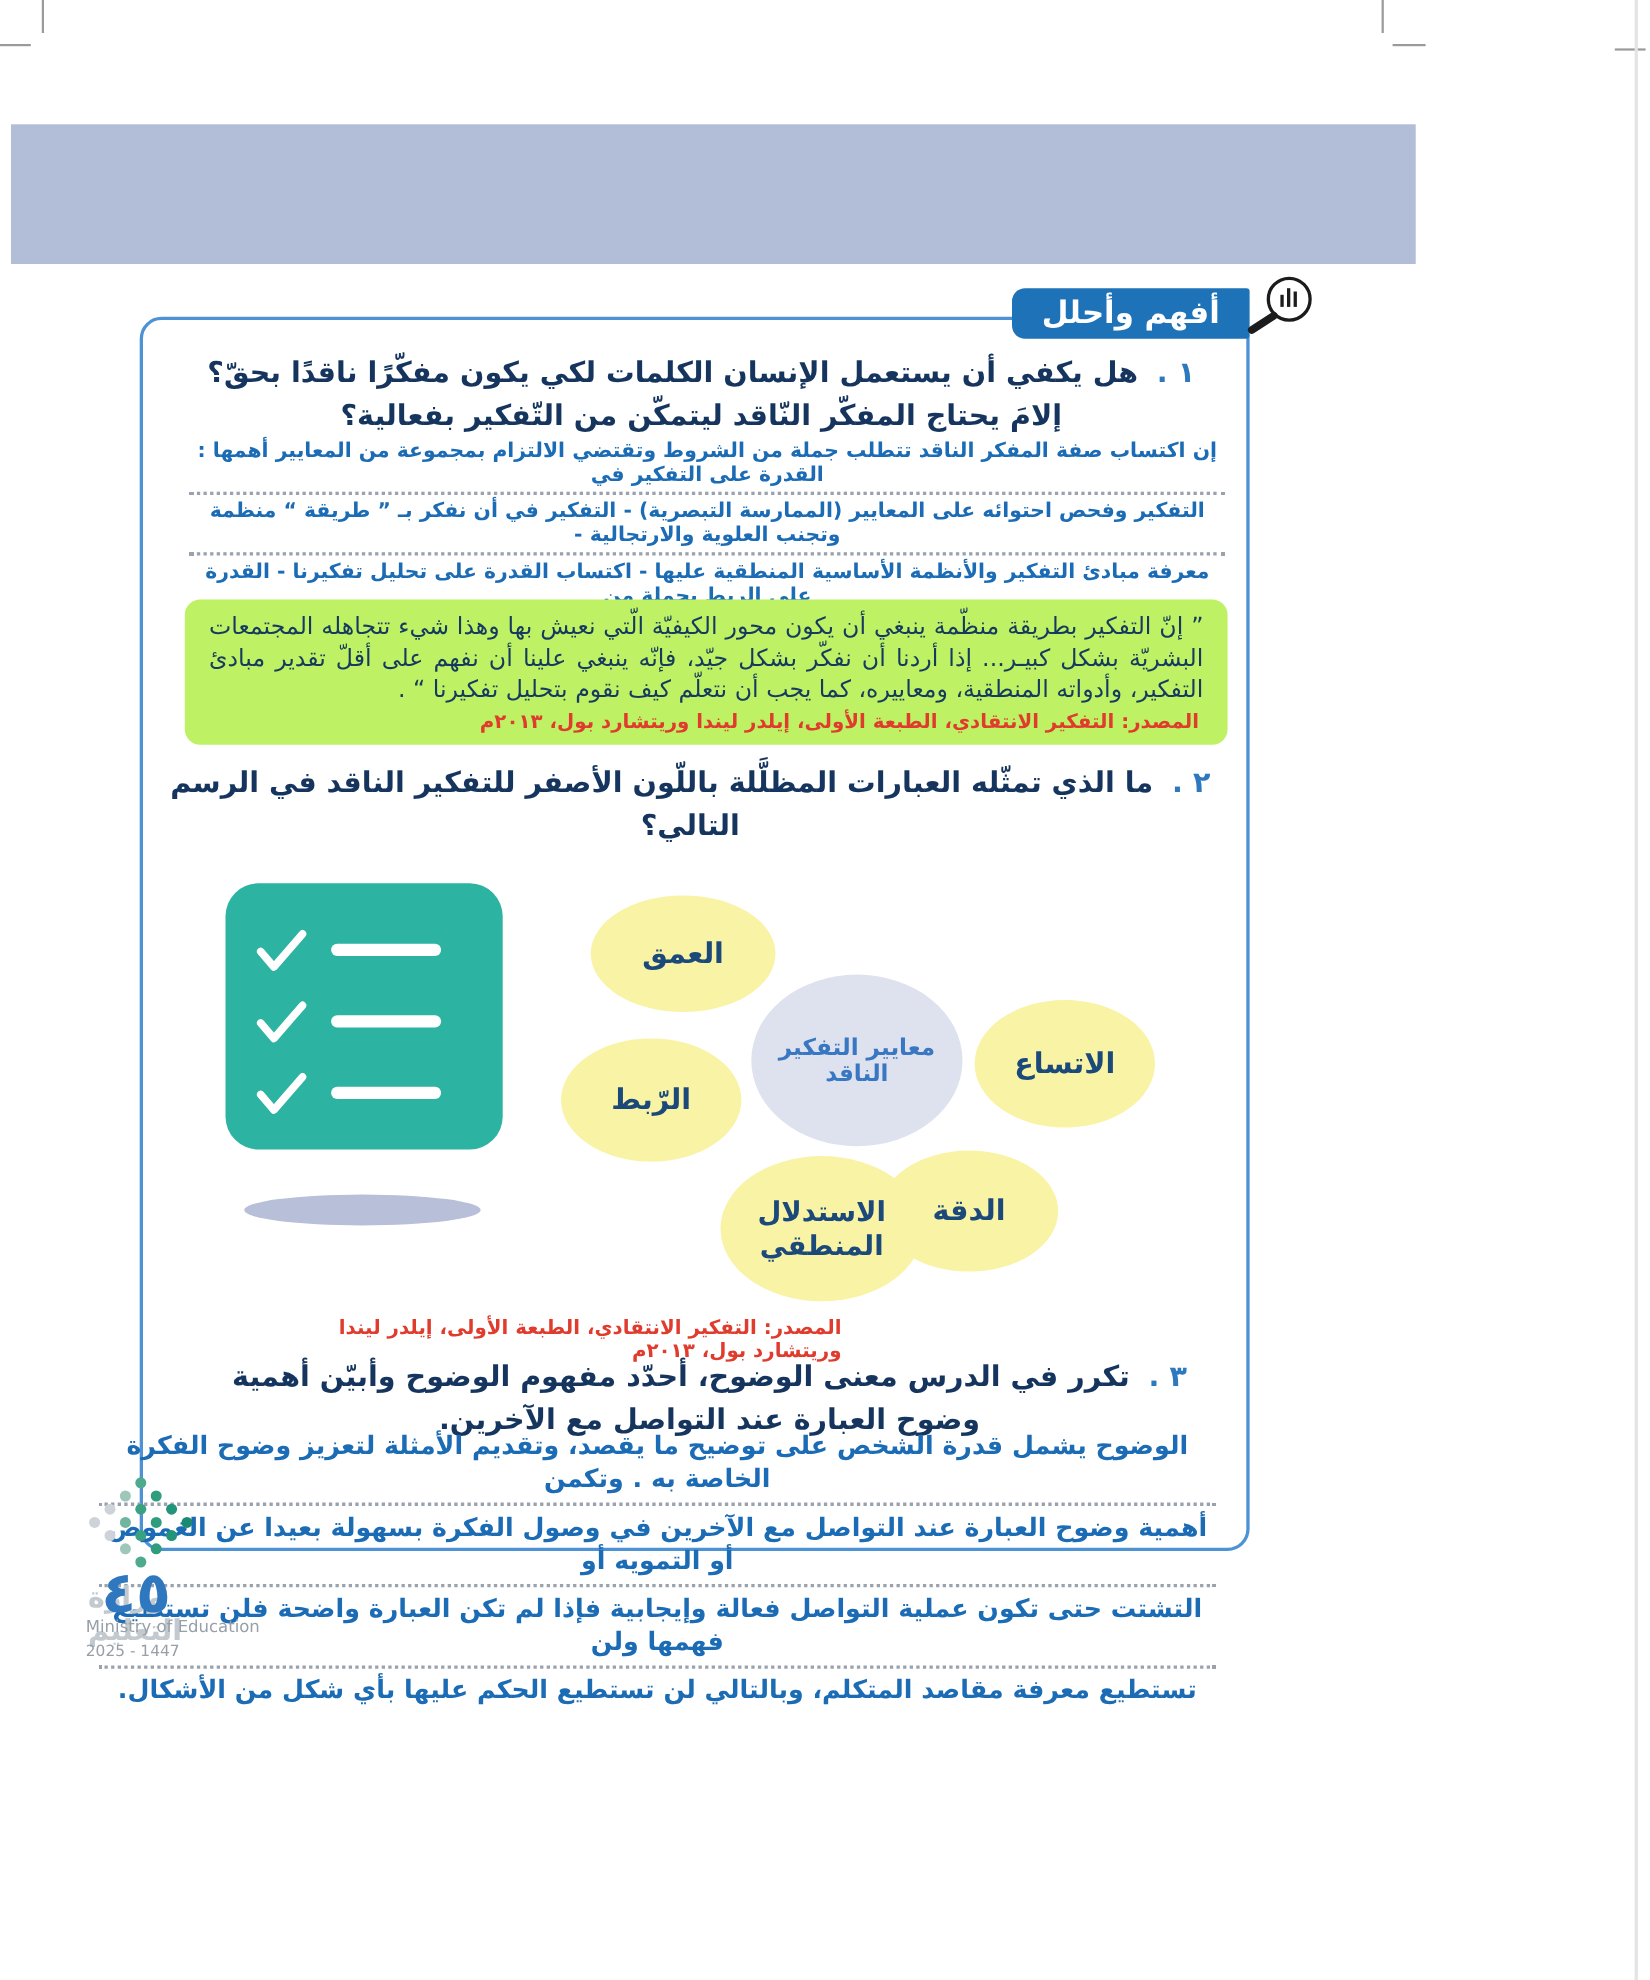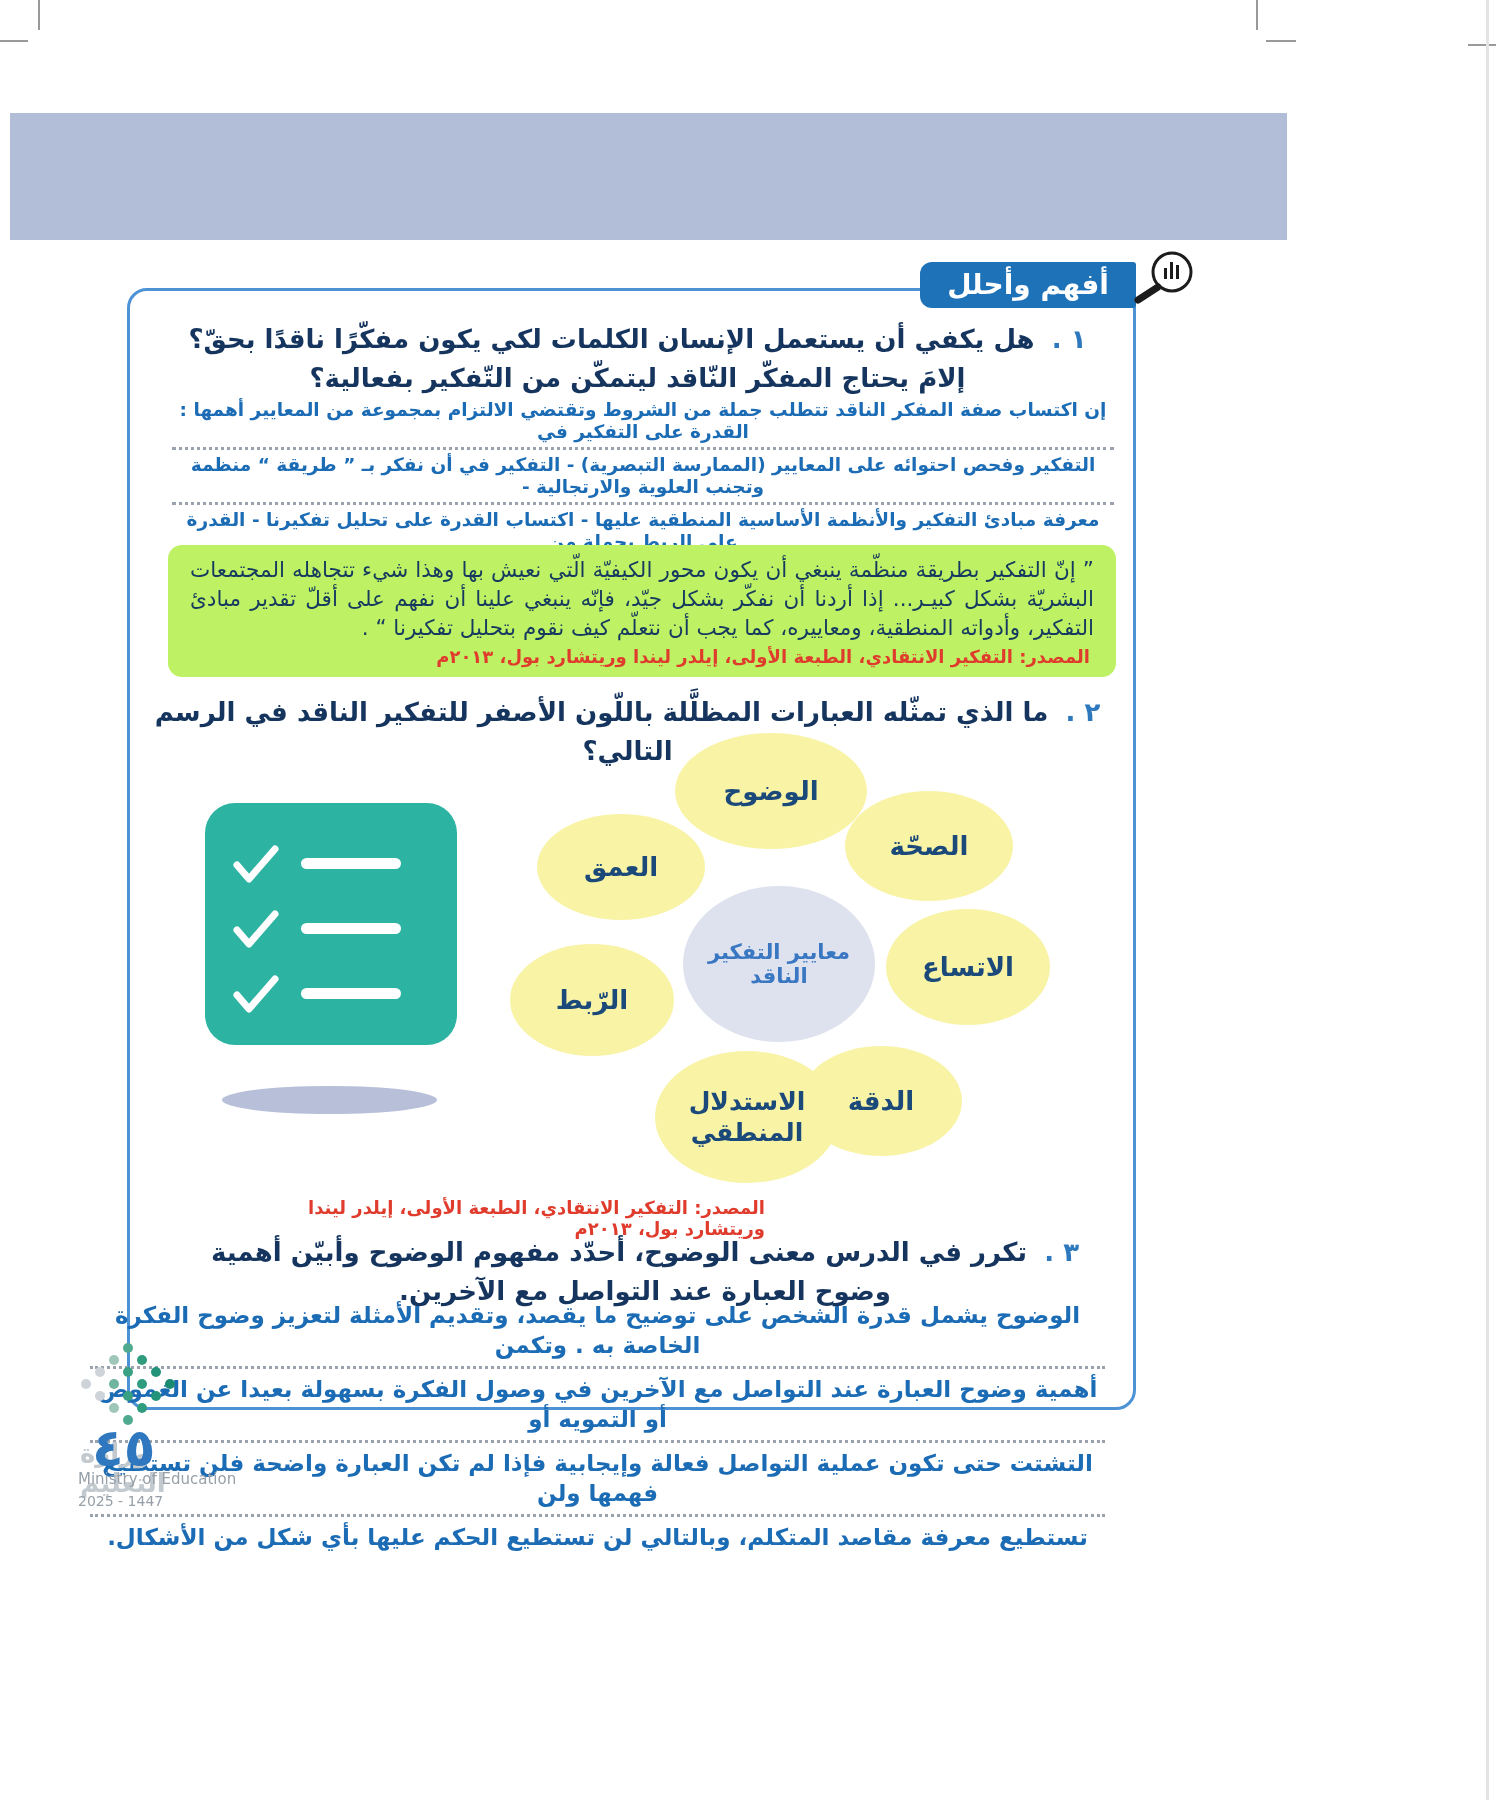--- a/index.html
+++ b/index.html
@@ -156,22 +156,20 @@
     <div class="check-row" style="top:172px;">
       <svg width="46" height="40" viewBox="0 0 46 40">
         <polyline points="4,20 16,34 42,4" fill="none" stroke="#ffffff" stroke-width="7" stroke-linecap="round" stroke-linejoin="round"></polyline>
       </svg>
       <span class="check-bar"></span>
     </div>
   </div>
   <div class="card-shadow"></div>
 
   <div class="petal p-center">معايير التفكير الناقد</div>
-  <div class="petal p-wuduh">الوضوح</div>
-  <div class="petal p-sihha">الصحّة</div>
   <div class="petal p-umq">العمق</div>
   <div class="petal p-ittisa">الاتساع</div>
   <div class="petal p-rabt">الرّبط</div>
   <div class="petal p-diqqa">الدقة</div>
   <div class="petal p-istidlal">الاستدلال المنطقي</div>
 
   <div class="source2">المصدر: التفكير الانتقادي، الطبعة الأولى، إيلدر ليندا وريتشارد بول، ٢٠١٣م</div>
 
   <div class="question q3">
     <span class="qnum">٣ .</span>

